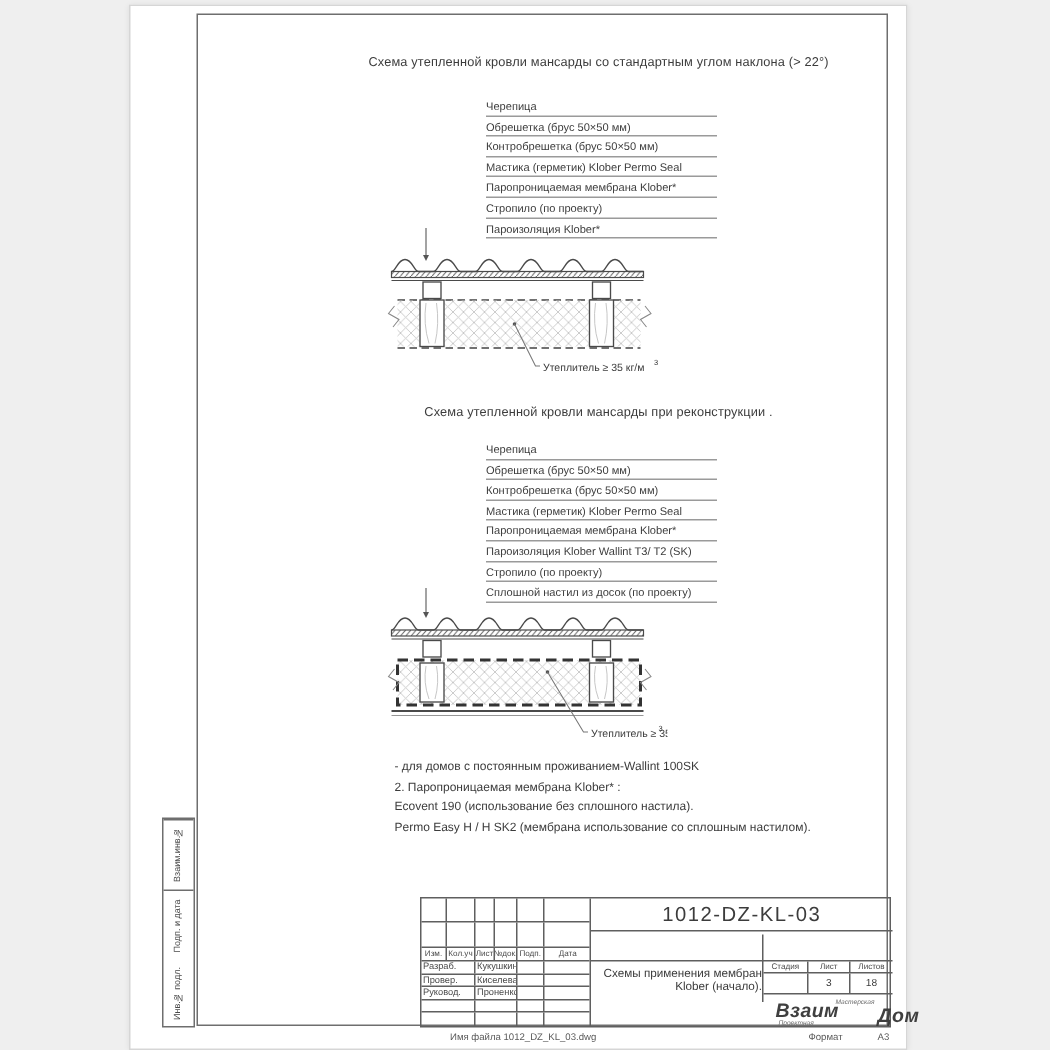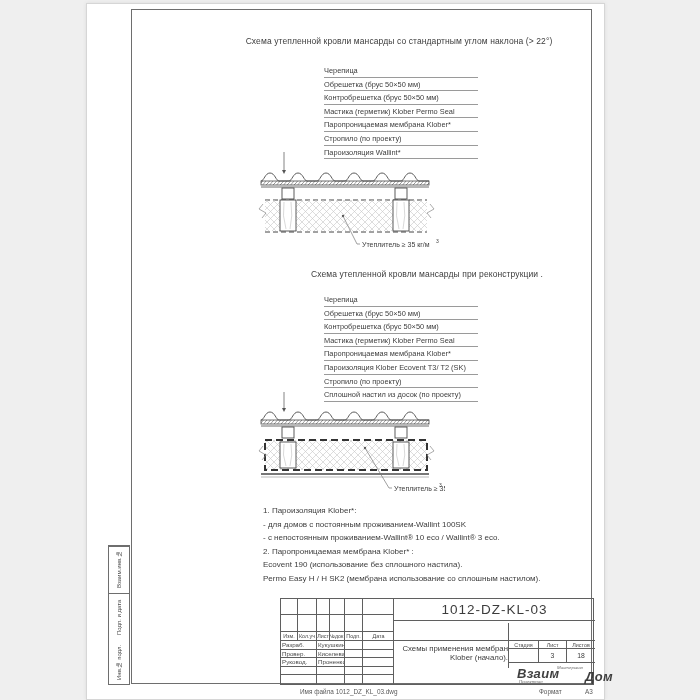--- a/index.html
+++ b/index.html
@@ -79,21 +79,21 @@
 
   <div class="sec-title" style="top:32px;">Схема утепленной кровли мансарды со стандартным углом наклона (&gt; 22°)</div>
 
   <div class="layers" style="top:60px;">
     <div class="layer-row">Черепица</div>
     <div class="layer-row">Обрешетка (брус 50×50 мм)</div>
     <div class="layer-row">Контробрешетка  (брус 50×50 мм)</div>
     <div class="layer-row">Мастика (герметик) Klober  Permo Seal</div>
     <div class="layer-row">Паропроницаемая мембрана Klober*</div>
     <div class="layer-row">Стропило (по проекту)</div>
-    <div class="layer-row">Пароизоляция Wallint*</div>
+    <div class="layer-row">Пароизоляция Klober*</div>
   </div>
 
   <svg style="position:absolute;left:166px;top:148px;" width="192" height="112" viewBox="0 0 192 112">
     <defs>
       <pattern id="xhatch" width="7" height="7" patternUnits="userSpaceOnUse">
         <path d="M0,7 L7,0 M0,0 L7,7" stroke="#c6c6c6" stroke-width="0.6"></path>
       </pattern>
       <pattern id="dhatch" width="3.5" height="4" patternUnits="userSpaceOnUse">
         <path d="M0,4 L3.5,0" stroke="#6a6a6a" stroke-width="0.7"></path>
       </pattern>
@@ -126,29 +126,29 @@
 
     <path d="M10,52 l-4,5 l7,4 l-4,5" stroke="#888" stroke-width="0.7" fill="none"></path>
     <path d="M177,52 l4,5 l-7,4 l4,5" stroke="#888" stroke-width="0.7" fill="none"></path>
 
     <circle cx="90" cy="64" r="1.2" fill="#555"></circle>
     <polyline points="90,64 104,92 107,92" stroke="#777" stroke-width="0.7" fill="none"></polyline>
     <text x="109" y="95" font-size="7">Утеплитель ≥ 35 кг/м</text>
     <text x="183" y="91" font-size="5">3</text>
   </svg>
 
-  <div class="sec-title" style="top:265px;padding-left:28px;">Схема утепленной кровли мансарды при реконструкции .</div>
+  <div class="sec-title" style="top:265px;">Схема утепленной кровли мансарды при реконструкции .</div>
 
   <div class="layers" style="top:289px;">
     <div class="layer-row">Черепица</div>
     <div class="layer-row">Обрешетка (брус 50×50 мм)</div>
     <div class="layer-row">Контробрешетка  (брус 50×50 мм)</div>
     <div class="layer-row">Мастика (герметик) Klober  Permo Seal</div>
     <div class="layer-row">Паропроницаемая мембрана Klober*</div>
-    <div class="layer-row">Пароизоляция Klober Ecovent T3/ T2 (SK)</div>
+    <div class="layer-row">Пароизоляция Klober Wallint T3/ T2 (SK)</div>
     <div class="layer-row">Стропило (по проекту)</div>
     <div class="layer-row">Сплошной настил из досок (по проекту)</div>
   </div>
 
   <svg style="position:absolute;left:166px;top:388px;" width="192" height="118" viewBox="0 0 192 118">
 
     <line x1="31" y1="0" x2="31" y2="16" stroke="#666" stroke-width="0.8"></line>
     <path d="M29,16 L31,20 L33,16 Z" fill="#555"></path>
 
     <path d="M8,28 c3,0 4,-8 9,-8 c5,0 6,8 9,8 c2,0 3,0 10,0 c3,0 4,-8 9,-8 c5,0 6,8 9,8 c2,0 3,0 10,0 c3,0 4,-8 9,-8 c5,0 6,8 9,8 c2,0 3,0 10,0 c3,0 4,-8 9,-8 c5,0 6,8 9,8 c2,0 3,0 10,0 c3,0 4,-8 9,-8 c5,0 6,8 9,8 c2,0 3,0 10,0 c3,0 4,-8 9,-8 c5,0 6,8 9,8 c2,0 3,0 10,0" fill="none" stroke="#4a4a4a" stroke-width="0.9"></path>
@@ -173,23 +173,21 @@
     <path d="M10,54 l-4,5 l7,4 l-4,5" stroke="#888" stroke-width="0.7" fill="none"></path>
     <path d="M177,54 l4,5 l-7,4 l4,5" stroke="#888" stroke-width="0.7" fill="none"></path>
 
     <circle cx="112" cy="56" r="1.2" fill="#555"></circle>
     <polyline points="112,56 136,96 139,96" stroke="#777" stroke-width="0.7" fill="none"></polyline>
     <text x="141" y="99" font-size="7">Утеплитель ≥ 35 кг/м</text>
     <text x="186" y="95" font-size="5">3</text>
   </svg>
 
   <div class="notes">
-    <div class="note-line">1. Пароизоляция Klober*:</div>
     <div class="note-line">- для домов с постоянным проживанием-Wallint 100SK</div>
-    <div class="note-line">- с непостоянным проживанием-Wallint® 10 eco / Wallint® 3 eco.</div>
     <div class="note-line">2. Паропроницаемая мембрана Klober* :</div>
     <div class="note-line">Ecovent 190 (использование без сплошного настила).</div>
     <div class="note-line">Permo Easy H / H SK2 (мембрана использование со сплошным настилом).</div>
   </div>
 
   <div class="side-strip">
     <div class="side-cell" style="height:47px;">Взаим.инв.№</div>
     <div class="side-cell" style="height:47px;">Подп. и дата</div>
     <div class="side-cell" style="height:44px;">Инв.№ подл.</div>
   </div>

